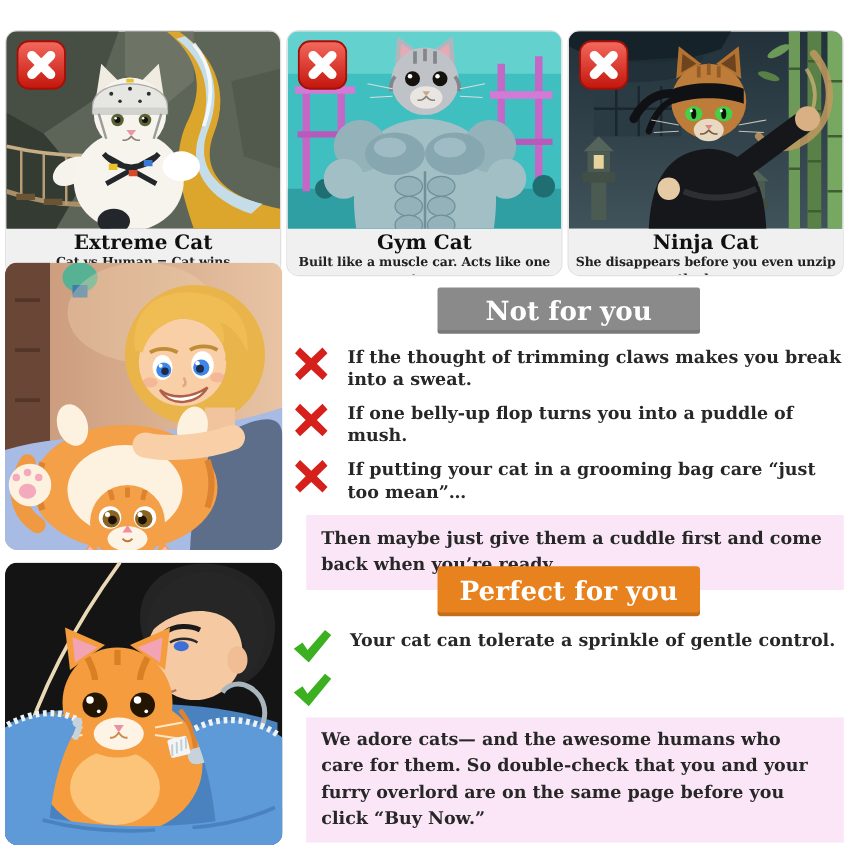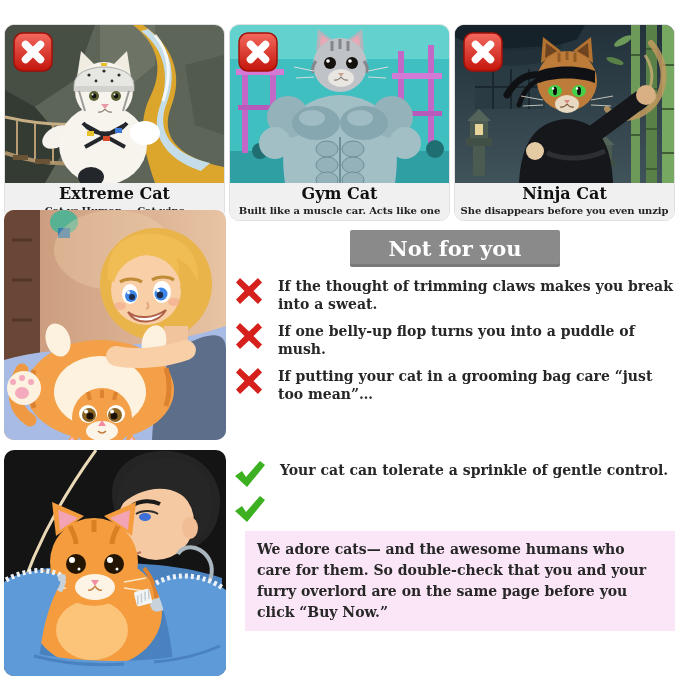--- a/index.html
+++ b/index.html
@@ -349,20 +349,21 @@
         </li>
         <li>
           <span class="bi">
             <svg width="28" height="28" viewBox="0 0 28 28">
                 <polygon fill="#d6201c" points="14,9.5 23,1 27,5.5 18.5,14 27,22.5 23,27 14,18.5 5,27 1,22.5 9.5,14 1,5.5 5,1"></polygon>
               </svg>
           </span>
           <span class="btext">If putting your cat in a grooming bag care “just too mean”…</span>
         </li>
       </ul>
+      <div class="note">Then maybe just give them a cuddle first and come back when you’re ready.</div>
     </div>
   </div>
 
   <div class="section" id="section-perfect">
     <div class="scene">
       <svg viewBox="0 0 222 226" preserveAspectRatio="none" aria-hidden="true">
         <rect width="222" height="226" fill="#141414"></rect>
         <path d="M92,0 C60,44 30,96 12,156 C8,170 4,186 2,204" stroke="#e9d9b6" stroke-width="3" fill="none"></path>
         <path d="M108,44 C108,12 140,-4 172,2 C196,6 214,24 216,48 C217,70 208,88 192,96 L150,96 C124,88 108,68 108,44 Z" fill="#242424"></path>
         <circle cx="152" cy="72" r="38" fill="#f5c9a2"></circle>
@@ -403,20 +404,21 @@
         <path d="M222,140 C200,124 172,122 150,134 C162,160 168,192 170,226 L222,226 Z" fill="#5f9ad8"></path>
         <path d="M0,196 C70,216 150,216 222,196 L222,226 L0,226 Z" fill="#5f9ad8"></path>
         <path d="M30,206 C60,214 90,216 120,214 M150,212 C176,210 198,204 216,196" stroke="#4a82c0" stroke-width="3" fill="none"></path>
         <path d="M2,130 C22,119 44,117 60,127" stroke="#eef3f8" stroke-width="5" fill="none" stroke-dasharray="3,3"></path>
         <path d="M152,133 C172,122 200,124 220,139" stroke="#eef3f8" stroke-width="5" fill="none" stroke-dasharray="3,3"></path>
         <circle cx="58" cy="128" r="4" fill="#c8d2da"></circle>
         <rect x="56" y="130" width="5" height="12" rx="2" fill="#c8d2da" transform="rotate(20 58 134)"></rect>
       </svg>
     </div>
     <div class="content">
+      <div class="header-pill orange">Perfect for you</div>
       <ul class="bullets">
         <li>
           <span class="bi">
             <svg width="30" height="26" viewBox="0 0 30 26">
                 <polygon fill="#3cb020" points="0,15 7,10 11,16 25,0 30,4 12,26"></polygon>
               </svg>
           </span>
           <span class="btext">Your cat can tolerate a sprinkle of gentle control.</span>
         </li>
         <li>

